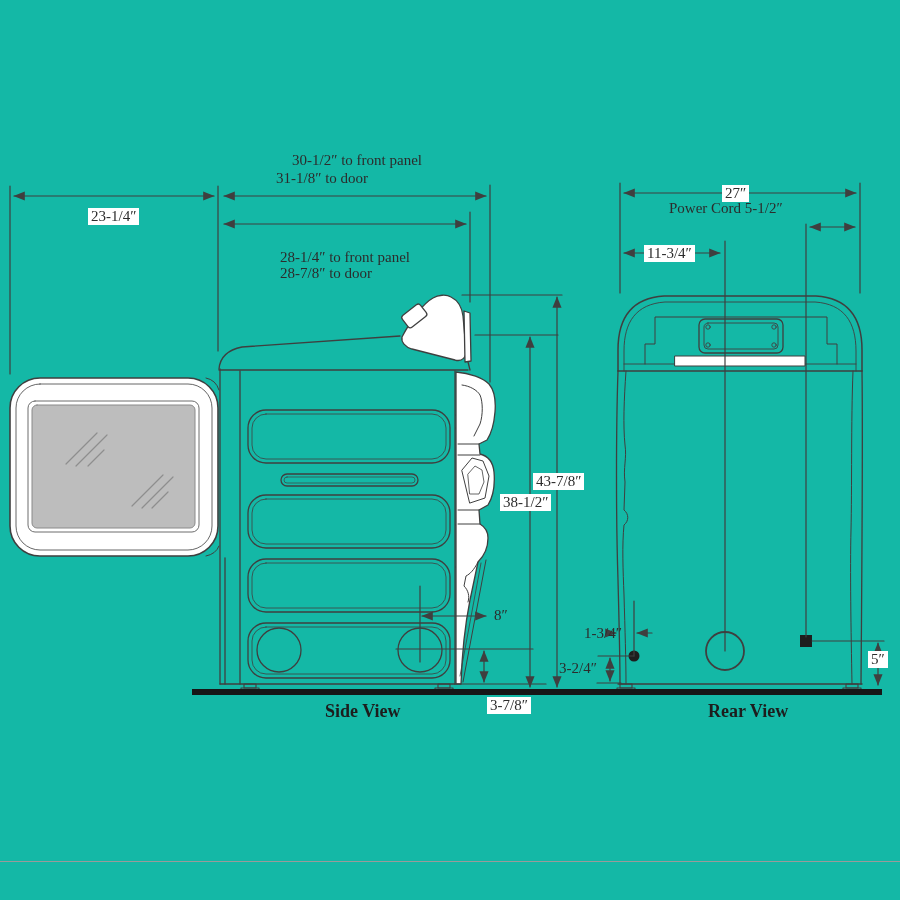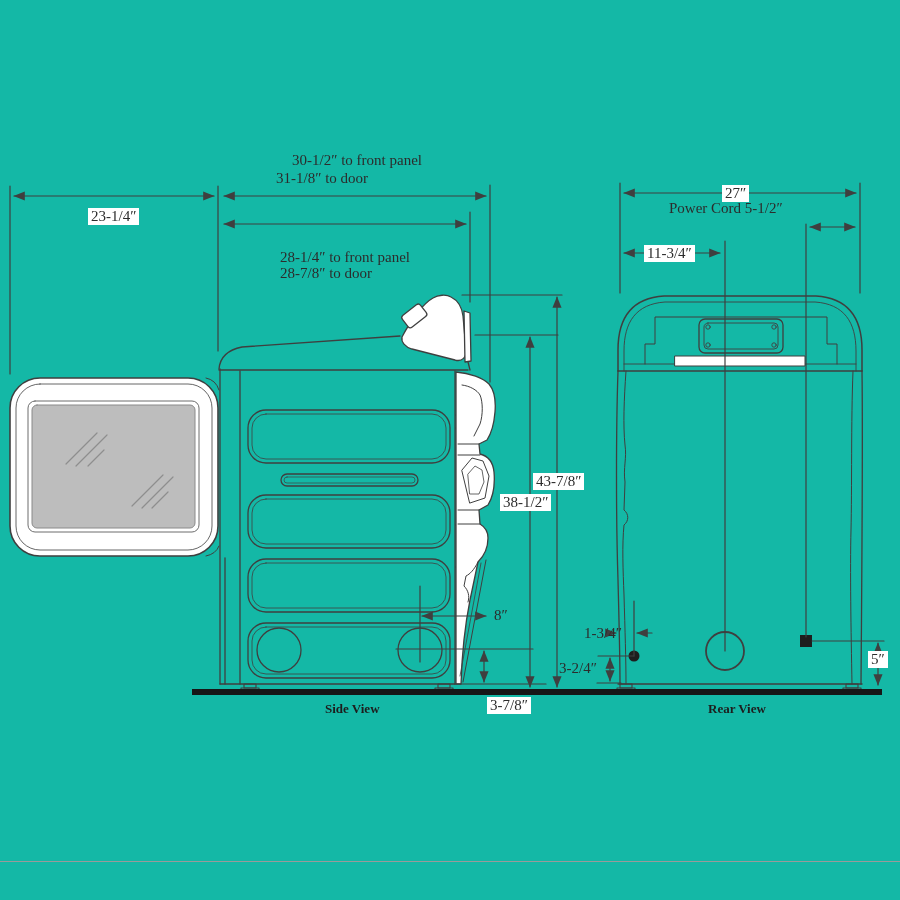--- a/index.html
+++ b/index.html
@@ -6,21 +6,21 @@
   #stage{
     position:relative;width:900px;height:900px;background:#14b8a6;overflow:hidden;
     font-family:Liberation Serif, serif;color:#2c2c2c;
   }
   #artwork{position:absolute;left:0;top:0;}
   .dim{
     position:absolute;font-size:15px;line-height:17px;color:#2c2c2c;white-space:nowrap;
   }
   .dim.bg{background:#fff;padding:0 3px;}
   .view-title{
-    position:absolute;font-size:13px;font-weight:bold;color:#1d1d1d;white-space:nowrap;
+    position:absolute;font-size:18px;font-weight:bold;color:#1d1d1d;white-space:nowrap;
   }
   .divider{
     position:absolute;left:0;top:861px;width:900px;height:1px;background:#9a9a9a;
   }
   .footnote{
     position:absolute;left:17px;top:869px;width:870px;
     font-size:17.5px;letter-spacing:0.1px;color:#2b2b2b;white-space:nowrap;
   }
 </style>
 </head>

